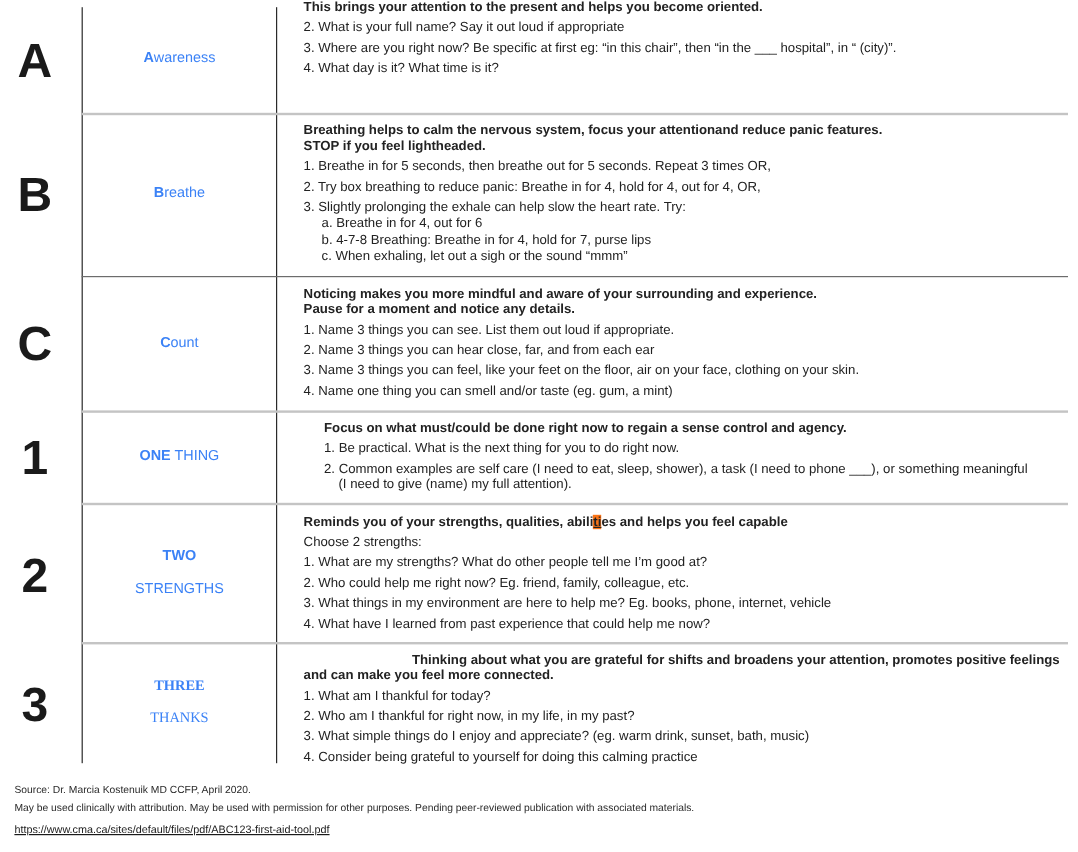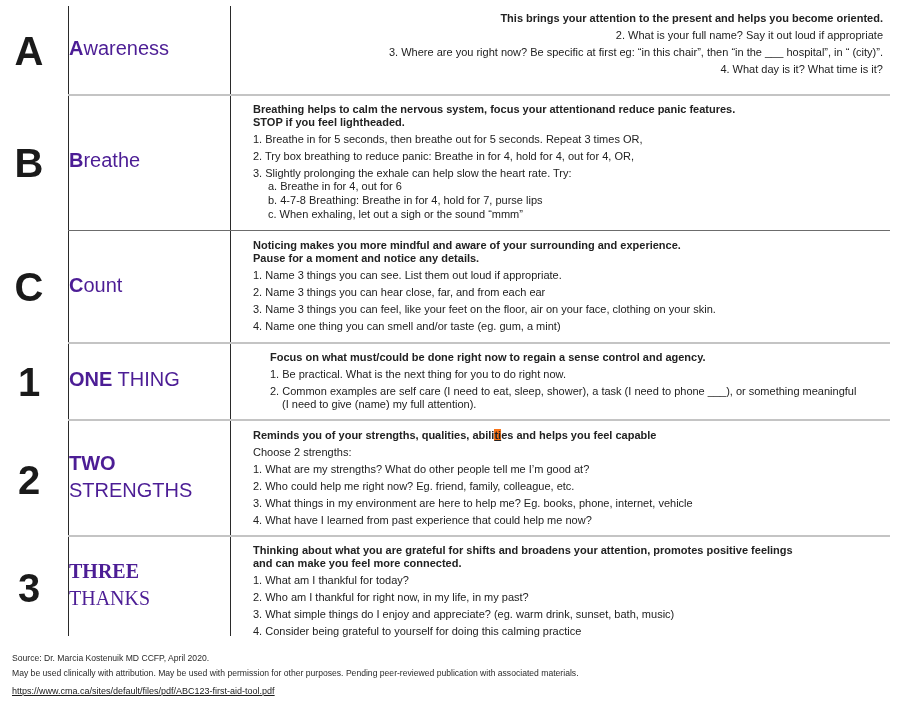--- a/index.html
+++ b/index.html
@@ -37,22 +37,23 @@
       text-align: center;
       font-weight: bold;
       font-size: 40px;
       color: #1a1a1a;
       line-height: 1;
     }
     .label {
       position: absolute;
       left: 69px;
       width: 161px;
-      font-size: 20px;
-      color: #4c1d95;
+      text-align: center;
+      font-size: 12px;
+      color: #3b82f6;
       line-height: 27px;
     }
     .label b { font-weight: bold; }
     .content {
       position: absolute;
       left: 253px;
       width: 630px;
       font-size: 11px;
       color: #222;
     }
@@ -112,21 +113,21 @@
 <div class="hline dark" style="top:230px;"></div>
 <div class="hline" style="top:342px;"></div>
 <div class="hline" style="top:419px;"></div>
 <div class="hline" style="top:535px;"></div>
 
 <section>
   <div class="letter" style="top:31px;">A</div>
   <div class="label" style="top:35px;">
     <b>A</b><span>wareness</span>
   </div>
-  <div class="content" style="top:12px;text-align:right;">
+  <div class="content" style="top:0;">
     <div class="intro">This brings your attention to the present and helps you become oriented.</div>
     <ol>
       <li>2. What is your full name? Say it out loud if appropriate</li>
       <li>3. Where are you right now? Be specific at first eg: “in this chair”, then “in the ___ hospital”, in “ (city)”.</li>
       <li>4. What day is it? What time is it?</li>
     </ol>
   </div>
 </section>
 
 <section>
@@ -206,21 +207,21 @@
   </div>
 </section>
 
 <section>
   <div class="letter" style="top:568px;">3</div>
   <div class="label" style="top:558px;font-family:Liberation Serif, serif;">
     <b style="display:block;">THREE</b>
     <span style="display:block;">THANKS</span>
   </div>
   <div class="content" style="top:544px;">
-    <div class="intro" style="margin-bottom:0;">Thinking about what you are grateful for shifts and broadens your attention, promotes positive feelings</div>
+    <div class="intro" style="margin-bottom:0;text-align:right;">Thinking about what you are grateful for shifts and broadens your attention, promotes positive feelings</div>
     <div class="intro">and can make you feel more connected.</div>
     <ol>
       <li>1. What am I thankful for today?</li>
       <li>2. Who am I thankful for right now, in my life, in my past?</li>
       <li>3. What simple things do I enjoy and appreciate? (eg. warm drink, sunset, bath, music)</li>
       <li>4. Consider being grateful to yourself for doing this calming practice</li>
     </ol>
   </div>
 </section>
 

